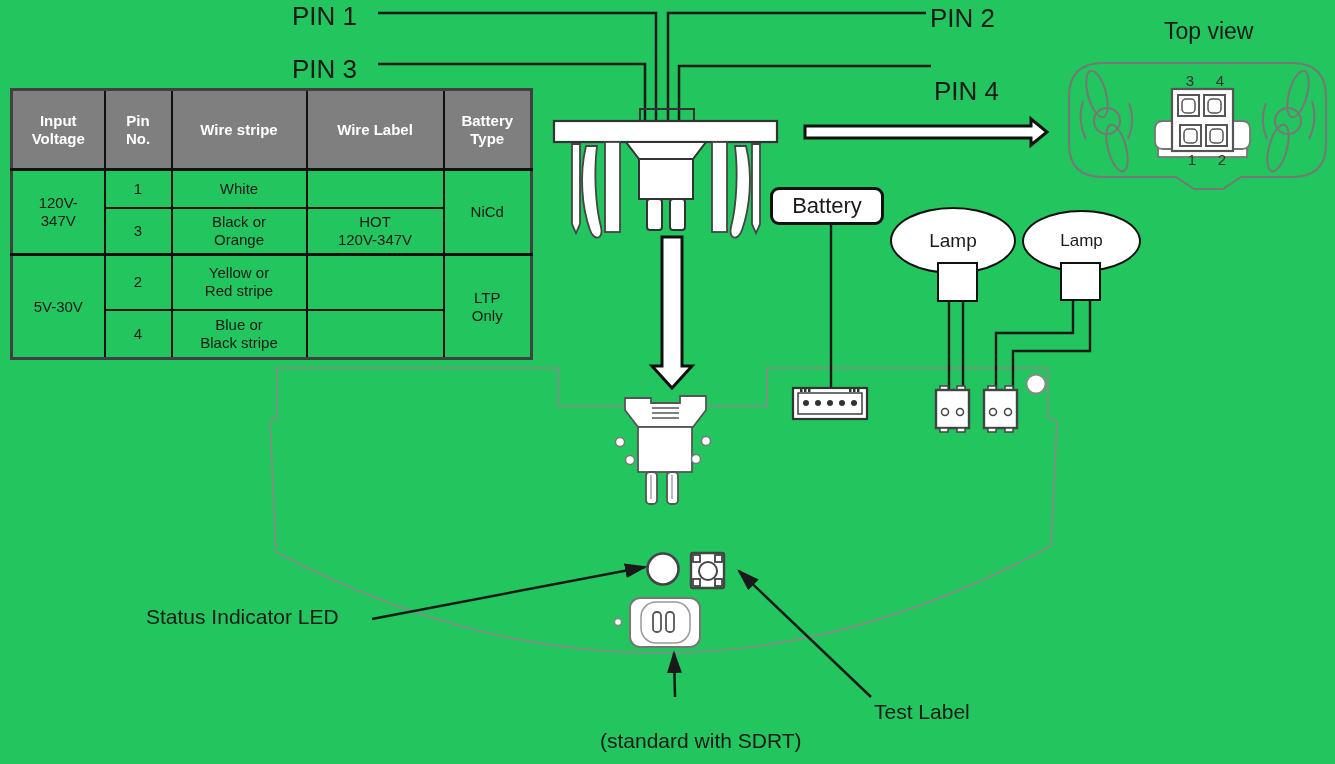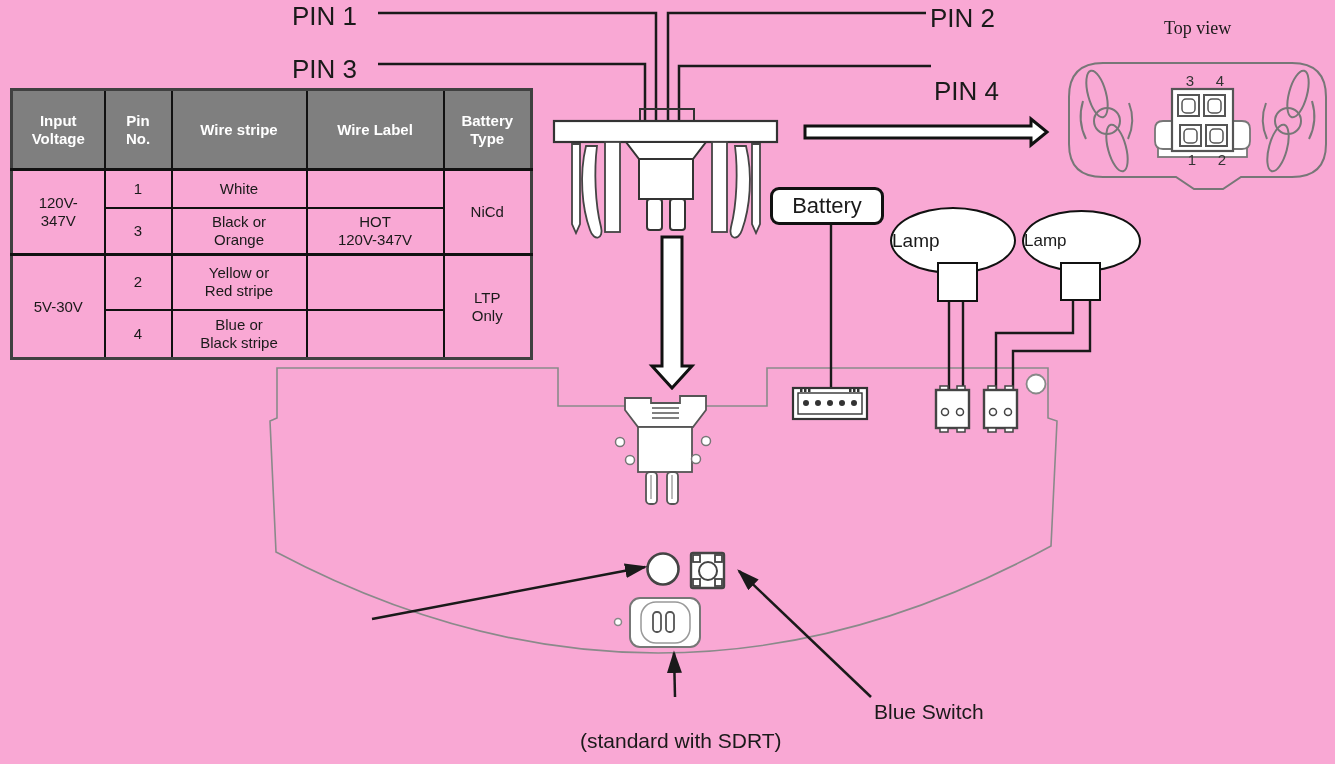--- a/index.html
+++ b/index.html
@@ -1,34 +1,34 @@
 <!DOCTYPE html>
 <html style="--header-bg: #7f7f7f; --header-text: #ffffff; --ink: #1a1a1a; --pcb: #8a8a8a;"><head>
 <meta charset="utf-8">
 <style>
   html,body { margin:0; padding:0; background:#ffffff; }
   .canvas {
-    position:relative; width:1335px; height:764px; background:#f9a8d4;
+    position:relative; width:1335px; height:764px; background:#22c55e;
     font-family:"Liberation Sans", sans-serif; color:var(--ink,#1a1a1a); overflow:hidden;
   }
   .diagram-svg { position:absolute; left:0; top:0; }
   .lbl { position:absolute; white-space:nowrap; color:var(--ink,#1a1a1a); }
   .lbl-pin   { font-size:26px; }
   .lbl-note  { font-size:21px; }
-  .lbl-title { font-size:18px;font-family:Liberation Serif, serif; }
+  .lbl-title { font-size:23px; }
   .tv-digit  { position:absolute; width:16px; text-align:center; font-size:15px; color:#333; }
 
   .battery-box {
     position:absolute; left:770px; top:187px; width:114px; height:38px; box-sizing:border-box;
     border:3px solid #111; border-radius:9px; background:#fff;
     display:flex; align-items:center; justify-content:center; font-size:22px;
   }
   .lamp-ellipse {
     position:absolute; box-sizing:border-box; border:2.5px solid #111; border-radius:50%;
-    background:#fff; display:flex; align-items:center; justify-content:flex-start;
+    background:#fff; display:flex; align-items:center; justify-content:center;
   }
   .lamp-1 { left:890px; top:207px; width:126px; height:67px; font-size:19px; }
   .lamp-2 { left:1022px; top:210px; width:119px; height:62px; font-size:17px; }
   .lamp-base {
     position:absolute; box-sizing:border-box; border:2.5px solid #111; background:#fff;
   }
   .lamp-base-1 { left:937px; top:262px; width:41px; height:40px; }
   .lamp-base-2 { left:1060px; top:262px; width:41px; height:39px; }
 
   .wire-table {
@@ -229,22 +229,23 @@
   </div>
   <div class="lamp-ellipse lamp-1">
     <span>Lamp</span>
   </div>
   <div class="lamp-ellipse lamp-2">
     <span>Lamp</span>
   </div>
   <div class="lamp-base lamp-base-1"></div>
   <div class="lamp-base lamp-base-2"></div>
 
-  <div class="lbl lbl-note" style="left:580px; top:729px;">(standard with SDRT)</div>
-  <div class="lbl lbl-note" style="left:874px; top:700px;">Blue Switch</div>
+  <div class="lbl lbl-note" style="left:146px; top:605px;">Status Indicator LED</div>
+  <div class="lbl lbl-note" style="left:600px; top:729px;">(standard with SDRT)</div>
+  <div class="lbl lbl-note" style="left:874px; top:700px;">Test Label</div>
 
   <table class="wire-table">
     <colgroup>
       <col style="width:93px">
         <col style="width:67px">
         <col style="width:135px">
         <col style="width:137px">
         <col style="width:88px">
     </colgroup>
     <tbody>

